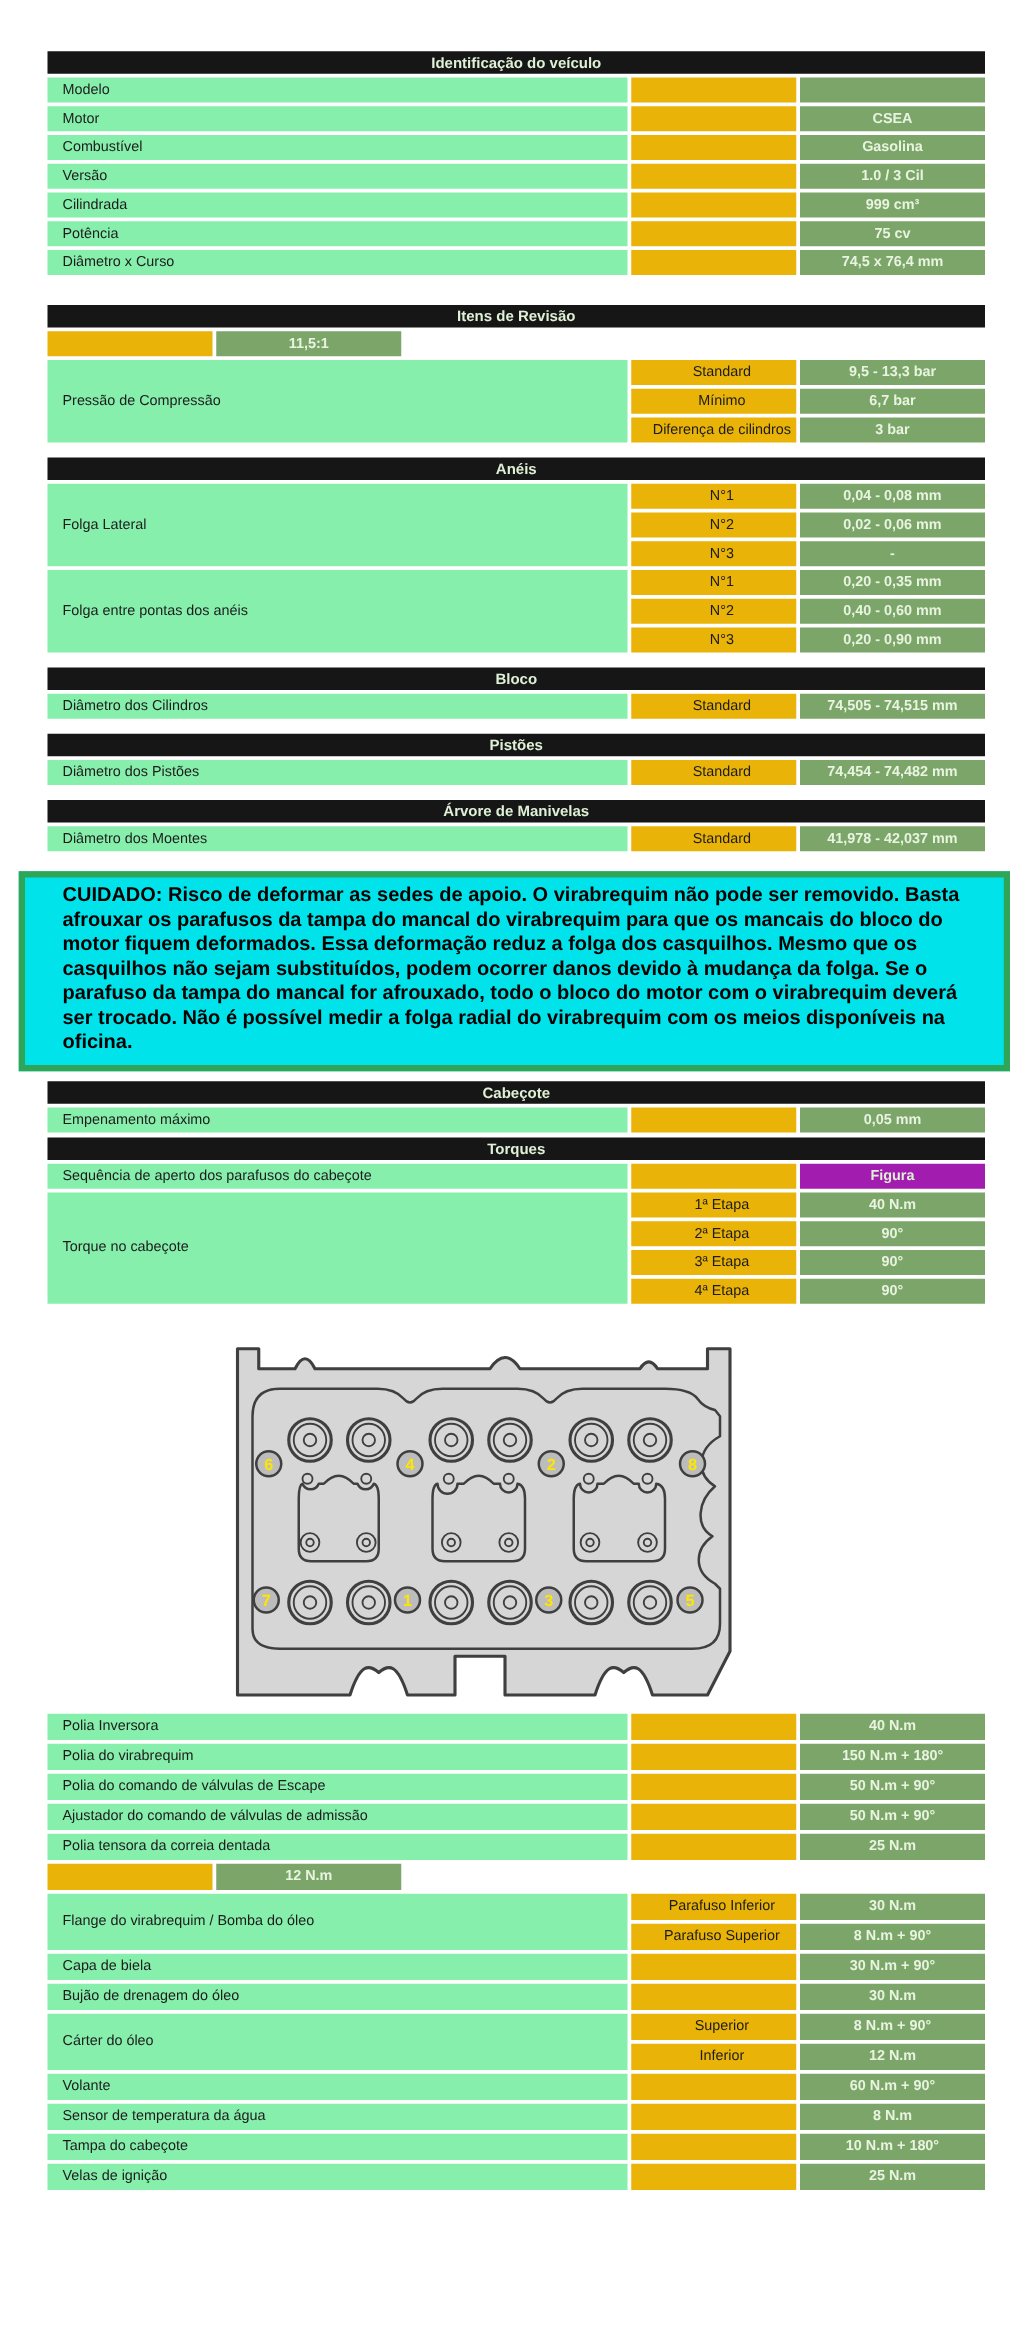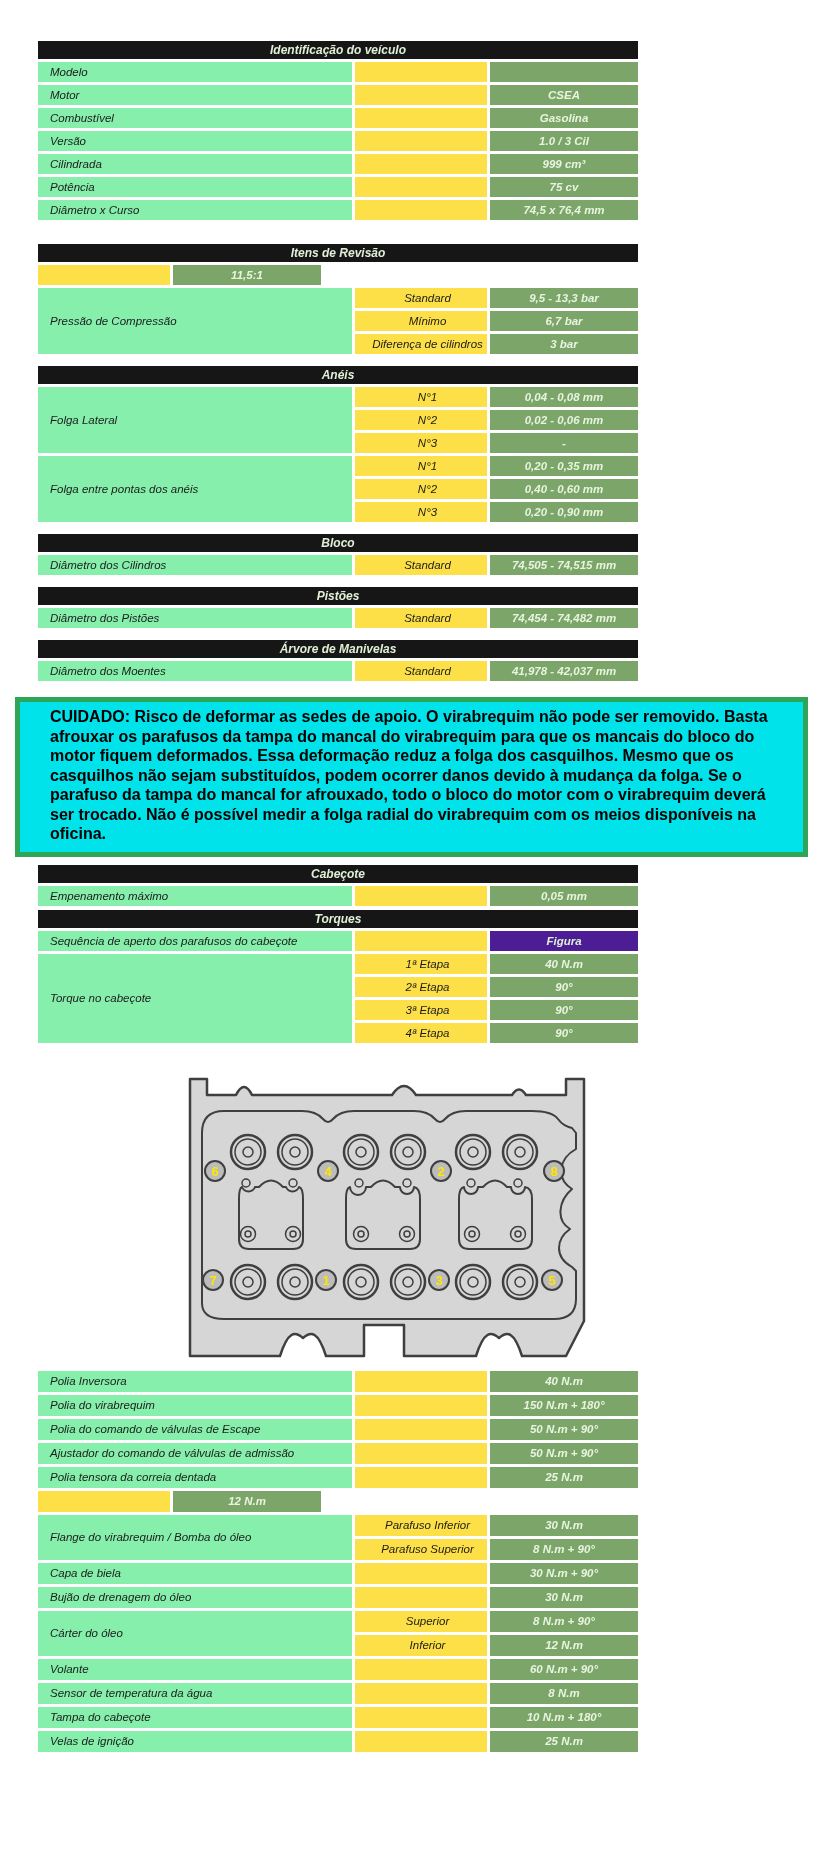--- a/index.html
+++ b/index.html
@@ -1,30 +1,30 @@
 <!DOCTYPE html>
 <html><head>
 <meta charset="utf-8">
 <style>
   html,body{margin:0;padding:0;background:#ffffff;}
   body{width:824px;min-height:1876px;font-family:"Liberation Sans",sans-serif;}
   .doc{position:relative;padding-top:41px;}
 
-  .tbl{width:600px;margin:0 0 12px 38px;font-style:italic;}
+  .tbl{width:750px;margin:0 0 12px 38px;}
   .tbl.mb-lg{margin-bottom:24px;}
   .tbl.mb-sm{margin-bottom:4px;}
 
   .cell{font-size:11.5px;box-sizing:border-box;}
   .thead{height:18px;line-height:18px;background:#161616;color:#dff0d6;
          font-weight:bold;font-size:12px;text-align:center;margin-bottom:3px;}
   .row{display:flex;gap:3px;margin-bottom:3px;align-items:stretch;min-height:20px;}
   .label{flex:1;background:#86efac;color:#1c1c1c;padding-left:12px;display:flex;align-items:center;}
-  .mid{width:132px;background:#fde047;color:#1c1c1c;display:flex;align-items:center;justify-content:center;text-align:center;padding-left:13px;}
+  .mid{width:132px;background:#eab308;color:#1c1c1c;display:flex;align-items:center;justify-content:center;text-align:center;padding-left:13px;}
   .val{width:148px;background:#7ca669;color:#e8f4e0;font-weight:bold;display:flex;align-items:center;justify-content:center;text-align:center;}
-  .val.black{background:#4c1d95;color:#dff0d6;}
+  .val.black{background:#a21caf;color:#dff0d6;}
   .subs{width:283px;display:flex;flex-direction:column;gap:3px;}
   .subrow{display:flex;gap:3px;height:20px;}
 
   .tblb .row{min-height:21px;}
   .tblb .subrow{height:21px;}
 
   .warning{margin:16px 0 8px 15px;width:793px;box-sizing:border-box;
            border:5px solid #2fa558;background:#00e3ea;color:#000;
            padding:5px 16px 8px 30px;font-weight:bold;font-size:16px;line-height:19.5px;}
 

